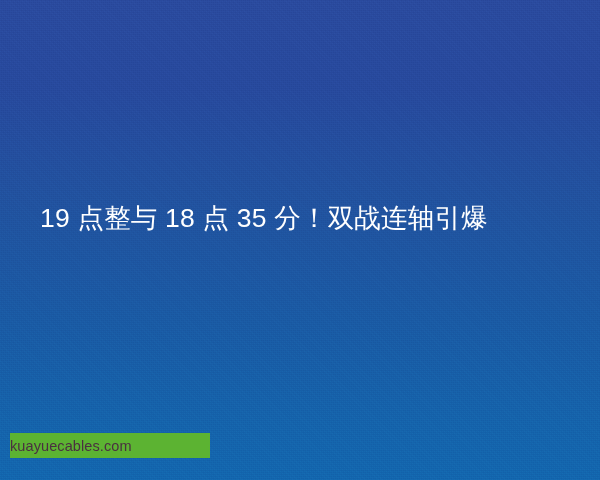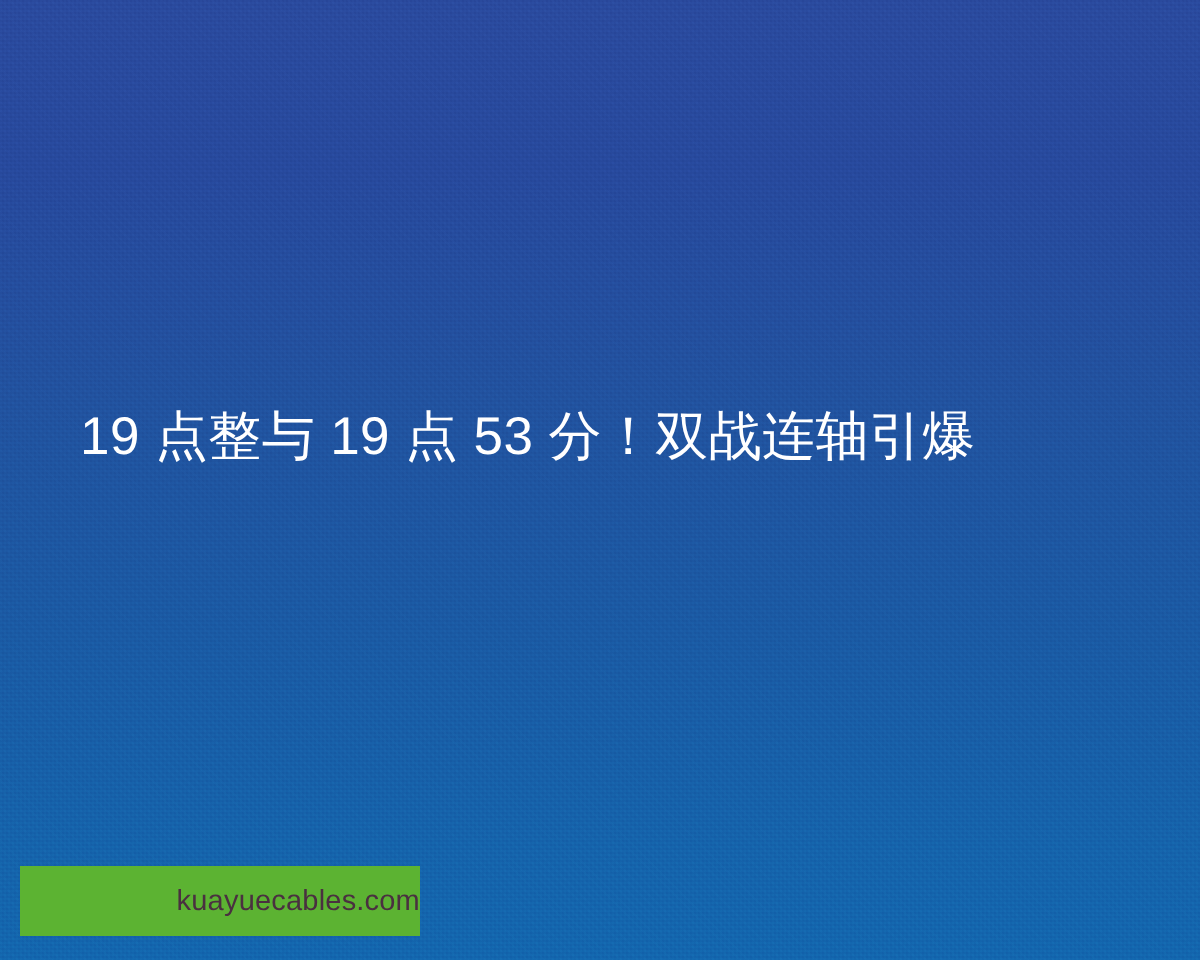--- a/index.html
+++ b/index.html
@@ -68,41 +68,41 @@
   #headline .line {
     display: block;
     white-space: nowrap;
   }
 
   #watermark-badge {
     position: absolute;
     left: 10px;
     top: 433px;
     width: 200px;
-    height: 35px;
+    height: 25px;
     background: #5cb332;
     display: flex;
     align-items: center;
-    justify-content: flex-end;
+    justify-content: flex-start;
   }
   #watermark-badge .wm-text {
     color: #4a3040;
     font-size: 14.5px;
     letter-spacing: .1px;
     white-space: nowrap;
   }
 </style>
 </head>
 <body>
 
 <div id="canvas">
 
   <div id="noise"></div>
 
   <div id="headline">
-    <span class="line">19 点整与 19 点 53 分！双战连轴引爆</span>
+    <span class="line">19 点整与 18 点 35 分！双战连轴引爆</span>
   </div>
 
   <div id="watermark-badge">
     <span class="wm-text">kuayuecables.com</span>
   </div>
 
 </div>
 
 </body></html>

